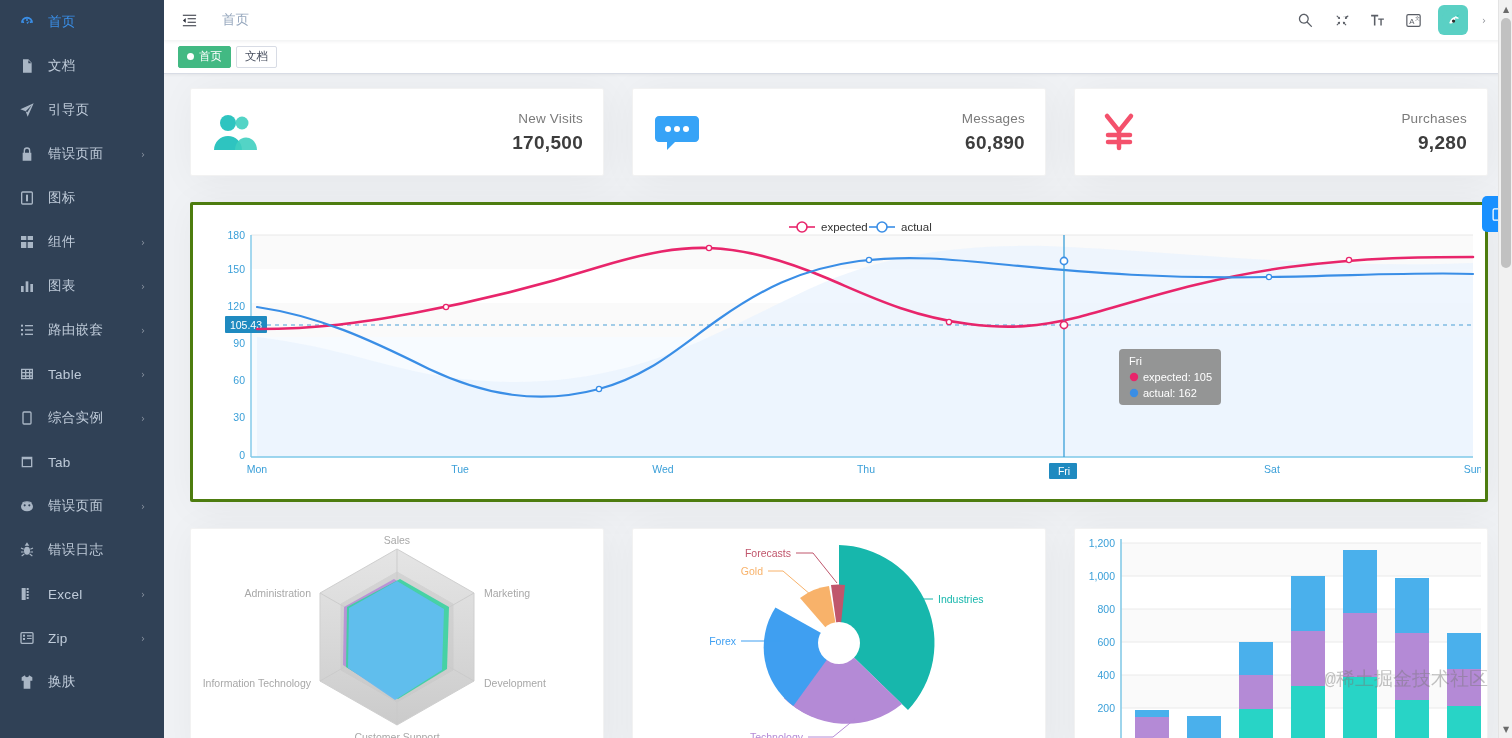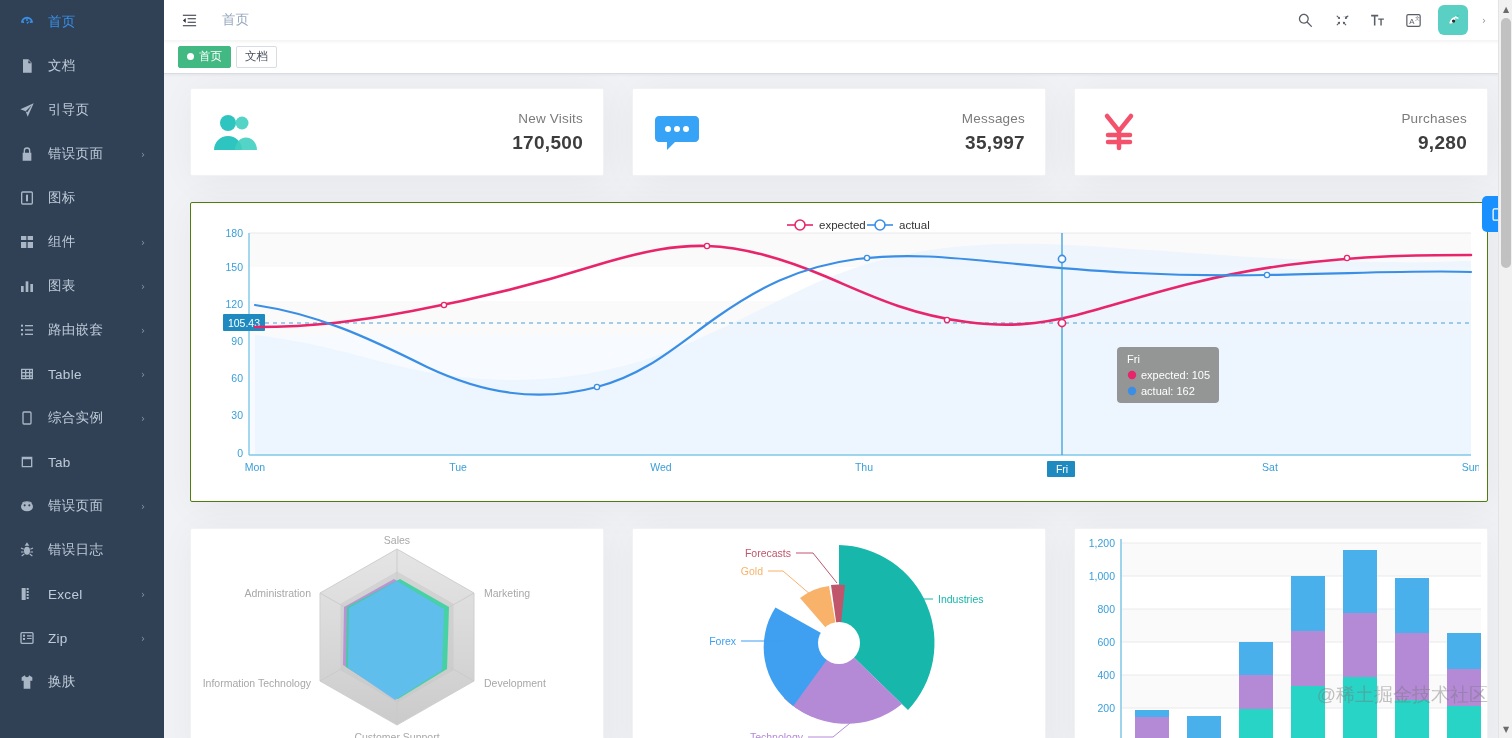--- a/index.html
+++ b/index.html
@@ -95,21 +95,21 @@
     padding: 0 20px 0 18px; cursor: pointer;
   }
   .card-ico { width: 52px; height: 52px; display: flex; align-items: center; justify-content: center; }
   .card-ico svg { width: 48px; height: 48px; }
   .card-txt { text-align: right; }
   .card-title { font-size: 13.5px; color: #7b7b7b; margin-bottom: 6px; letter-spacing: .2px; }
   .card-val { font-size: 19px; color: #3d3d3d; font-weight: bold; letter-spacing: .3px; }
 
   
   .panel {
-    background: #fff; border: 1px solid #4d7c0f; border-radius: 2px;
+    background: #fff; border: 3px solid #4d7c0f; border-radius: 2px;
     box-shadow: 4px 4px 40px rgba(0,0,0,.05); margin-top: 26px; position: relative;
   }
   .line-panel { height: 300px; padding: 12px 16px 6px 16px; }
   .bottom-row { display: flex; gap: 28px; margin-top: 26px; }
   .bottom-panel {
     flex: 1; background: #fff; border: 1px solid #f2f2f2; border-radius: 2px;
     box-shadow: 4px 4px 40px rgba(0,0,0,.05); height: 230px; position: relative;
     overflow: hidden;
   }
 
@@ -137,23 +137,23 @@
   }
   .scroll-arrow {
     position: absolute; left: 0; width: 14px; height: 16px;
     display: flex; align-items: center; justify-content: center;
     font-size: 8px; color: #6b6b6b; font-family: "DejaVu Sans", sans-serif;
   }
   .scroll-up { top: 1px; }
   .scroll-down { bottom: 1px; }
 
   .watermark {
-    position: absolute; right: 24px; bottom: 30px; font-size: 19px;
+    position: absolute; right: 24px; bottom: 46px; font-size: 19px;
     color: rgba(120,120,120,.45); pointer-events: none; z-index: 8;
-    font-family: Liberation Sans, sans-serif;
+    font-family: Liberation Mono, monospace;
   }
   text { font-family: "Liberation Sans", sans-serif; }
 </style>
 </head>
 <body>
 
 <div class="app">
 
   <nav class="sidebar" id="sidebar">
       <div class="side-item active">
@@ -405,21 +405,21 @@
               <span class="card-ico">
                 <svg viewBox="0 0 48 48">
                   <path d="M6 8h36c2.2 0 4 1.8 4 4v18c0 2.2-1.8 4-4 4H22l-8 8v-8H6c-2.2 0-4-1.8-4-4V12c0-2.2 1.8-4 4-4z" fill="#36a3f7"></path>
                   <circle cx="15" cy="21" r="3" fill="#fff"></circle>
                   <circle cx="24" cy="21" r="3" fill="#fff"></circle>
                   <circle cx="33" cy="21" r="3" fill="#fff"></circle>
                 </svg>
               </span>
               <span class="card-txt">
                 <span class="card-title" style="display:block">Messages</span>
-                <span class="card-val" style="display:block">35,997</span>
+                <span class="card-val" style="display:block">60,890</span>
               </span>
             </div>
             <div class="card">
               <span class="card-ico">
                 <svg viewBox="0 0 48 48">
                   <g fill="none" stroke="#f4516c" stroke-width="4.5" stroke-linecap="round">
                     <path d="M12 8l12 15 12-15"></path>
                     <path d="M24 23v17"></path>
                     <path d="M13 27h22"></path>
                     <path d="M13 34h22"></path>

